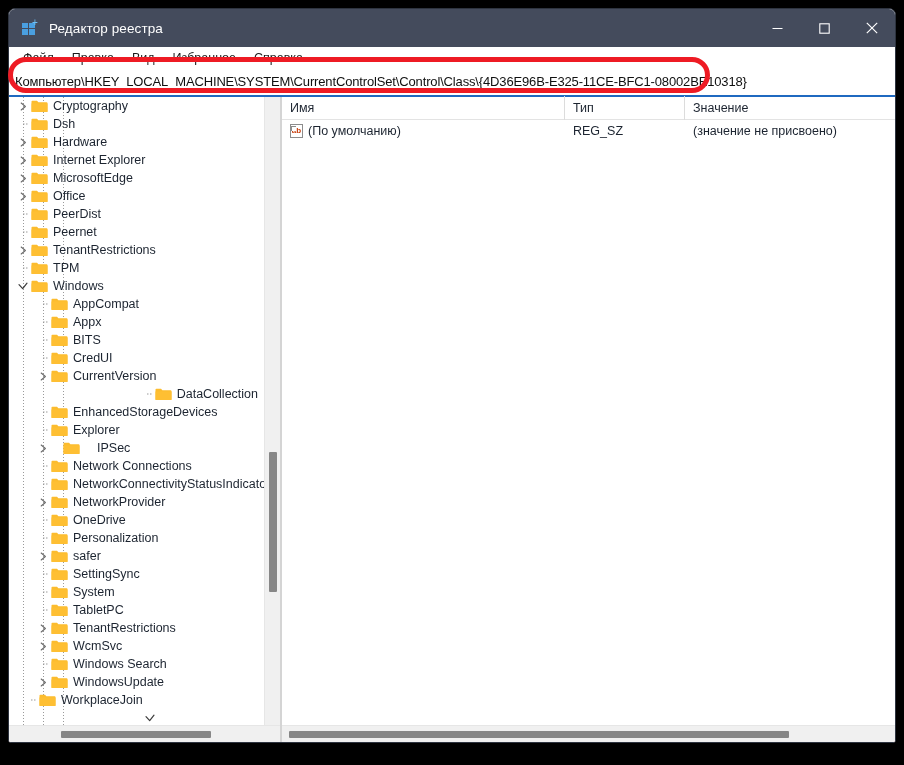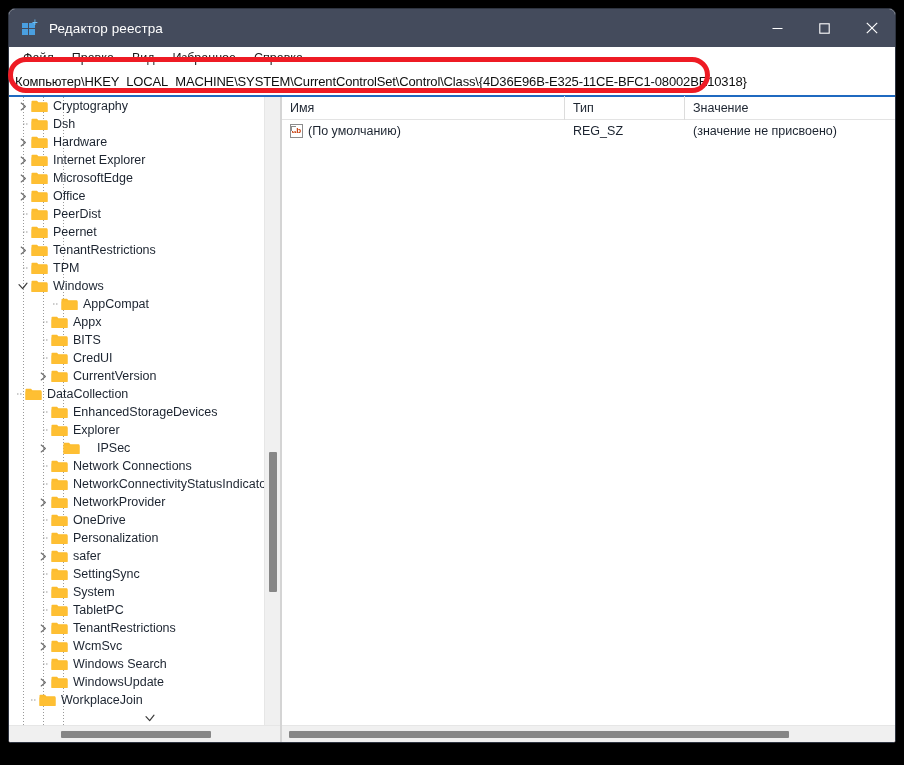--- a/index.html
+++ b/index.html
@@ -468,21 +468,21 @@
                 <svg width="10" height="9" viewBox="0 0 10 9">
                   <path d="M1 2.6 L4.7 6.6 L9 1.2" fill="none" stroke="#3c3c3c" stroke-width="1.2" stroke-linecap="round" stroke-linejoin="round"></path>
                 </svg>
               </span>
               <span class="folder"><svg width="17" height="14" viewBox="0 0 17 14">
                   <path d="M0.5 2.6 A0.9 0.9 0 0 1 1.4 1.7 H6.0 L7.4 3.3 H15.6 A0.9 0.9 0 0 1 16.5 4.2 V12.2 A0.9 0.9 0 0 1 15.6 13.1 H1.4 A0.9 0.9 0 0 1 0.5 12.2 Z" fill="#fcbc2e"></path>
                   <path d="M0.5 4.6 H16.5 V12.2 A0.9 0.9 0 0 1 15.6 13.1 H1.4 A0.9 0.9 0 0 1 0.5 12.2 Z" fill="#febf33"></path>
                 </svg></span>
               <span class="label">Windows</span>
             </div>
-            <div class="tnode" style="padding-left: 26px; margin-left: 10px;">
+            <div class="tnode" style="padding-left: 26px;">
               <span class="chev">
                 <svg width="16" height="18" viewBox="0 0 16 18">
                   <line x1="8" y1="9" x2="14" y2="9" stroke="#9a9a9a" stroke-width="1" stroke-dasharray="1.5 1.5"></line>
                 </svg>
               </span>
               <span class="folder"><svg width="17" height="14" viewBox="0 0 17 14">
                   <path d="M0.5 2.6 A0.9 0.9 0 0 1 1.4 1.7 H6.0 L7.4 3.3 H15.6 A0.9 0.9 0 0 1 16.5 4.2 V12.2 A0.9 0.9 0 0 1 15.6 13.1 H1.4 A0.9 0.9 0 0 1 0.5 12.2 Z" fill="#fcbc2e"></path>
                   <path d="M0.5 4.6 H16.5 V12.2 A0.9 0.9 0 0 1 15.6 13.1 H1.4 A0.9 0.9 0 0 1 0.5 12.2 Z" fill="#febf33"></path>
                 </svg></span>
               <span class="label">AppCompat</span>
@@ -528,21 +528,21 @@
                 <svg width="9" height="9" viewBox="0 0 9 9">
                   <path d="M2.2 1 L6.4 4.5 L2.2 8" fill="none" stroke="#6a6a6a" stroke-width="1.15" stroke-linecap="round" stroke-linejoin="round"></path>
                 </svg>
               </span>
               <span class="folder"><svg width="17" height="14" viewBox="0 0 17 14">
                   <path d="M0.5 2.6 A0.9 0.9 0 0 1 1.4 1.7 H6.0 L7.4 3.3 H15.6 A0.9 0.9 0 0 1 16.5 4.2 V12.2 A0.9 0.9 0 0 1 15.6 13.1 H1.4 A0.9 0.9 0 0 1 0.5 12.2 Z" fill="#fcbc2e"></path>
                   <path d="M0.5 4.6 H16.5 V12.2 A0.9 0.9 0 0 1 15.6 13.1 H1.4 A0.9 0.9 0 0 1 0.5 12.2 Z" fill="#febf33"></path>
                 </svg></span>
               <span class="label">CurrentVersion</span>
             </div>
-            <div class="tnode" style="">
+            <div class="tnode" style=" justify-content: flex-end;">
               <span class="chev">
                 <svg width="16" height="18" viewBox="0 0 16 18">
                   <line x1="8" y1="9" x2="14" y2="9" stroke="#9a9a9a" stroke-width="1" stroke-dasharray="1.5 1.5"></line>
                 </svg>
               </span>
               <span class="folder"><svg width="17" height="14" viewBox="0 0 17 14">
                   <path d="M0.5 2.6 A0.9 0.9 0 0 1 1.4 1.7 H6.0 L7.4 3.3 H15.6 A0.9 0.9 0 0 1 16.5 4.2 V12.2 A0.9 0.9 0 0 1 15.6 13.1 H1.4 A0.9 0.9 0 0 1 0.5 12.2 Z" fill="#fcbc2e"></path>
                   <path d="M0.5 4.6 H16.5 V12.2 A0.9 0.9 0 0 1 15.6 13.1 H1.4 A0.9 0.9 0 0 1 0.5 12.2 Z" fill="#febf33"></path>
                 </svg></span>
               <span class="label">DataCollection</span>

